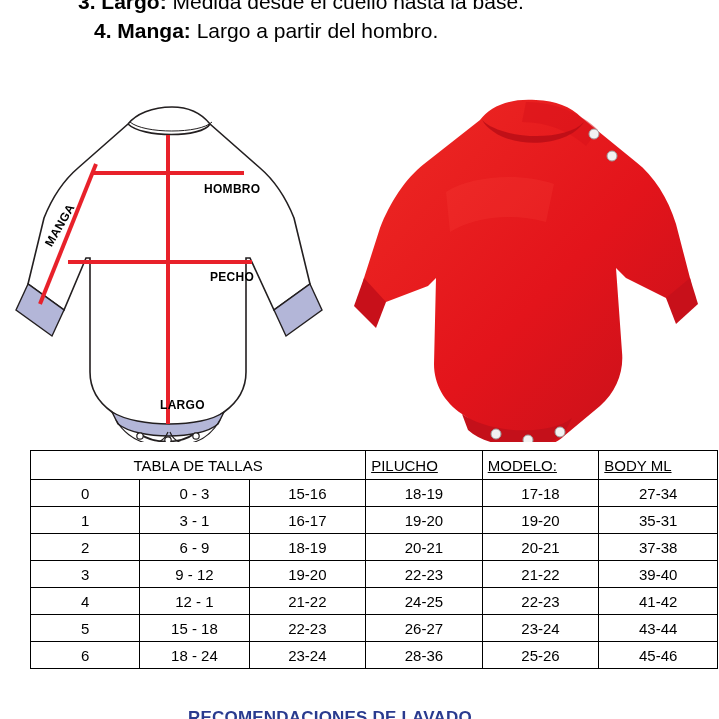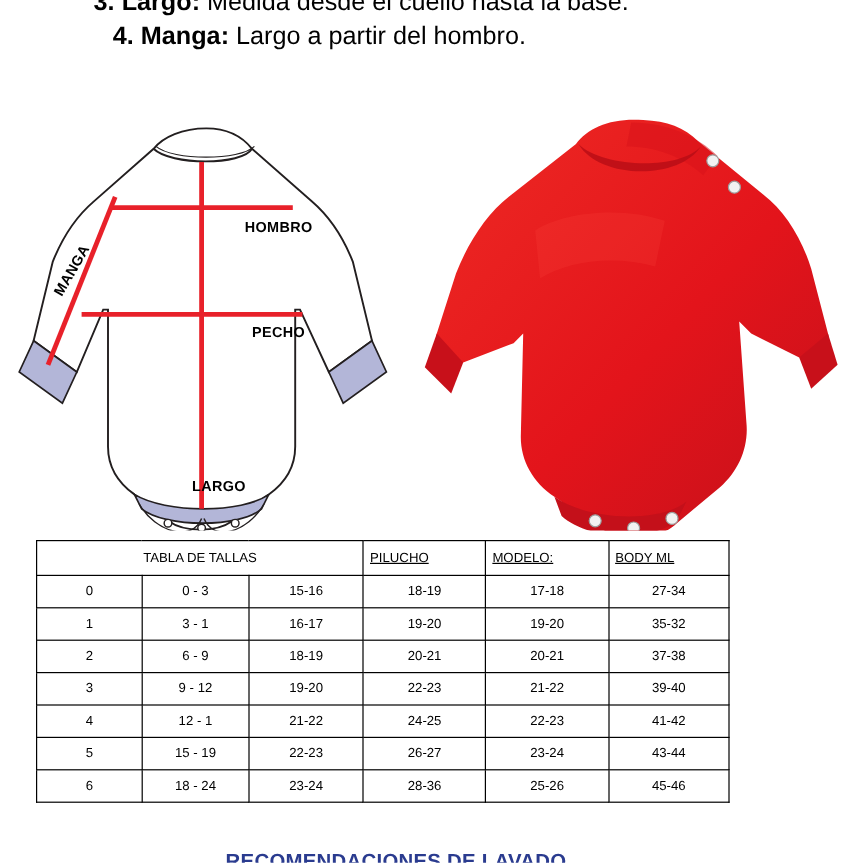--- a/index.html
+++ b/index.html
@@ -88,22 +88,22 @@
 
   
   .table-wrap {
     position: absolute;
     left: 30px;
     top: 450px;
     width: 660px;
   }
   table.sizes {
     border-collapse: collapse;
-    width: 578px;
-    font-size: 11px;
+    width: 688px;
+    font-size: 15px;
   }
   table.sizes td, table.sizes th {
     border: 1px solid #000;
     text-align: center;
     height: 26px;
     padding: 0 2px;
     font-weight: normal;
   }
   table.sizes tr.head-1 td {
     height: 28px;
@@ -297,21 +297,21 @@
         <td>18-19</td>
         <td>17-18</td>
         <td>27-34</td>
       </tr>
       <tr>
         <td>1</td>
         <td>3 - 1</td>
         <td>16-17</td>
         <td>19-20</td>
         <td>19-20</td>
-        <td>35-32</td>
+        <td>35-31</td>
       </tr>
       <tr>
         <td>2</td>
         <td>6 - 9</td>
         <td>18-19</td>
         <td>20-21</td>
         <td>20-21</td>
         <td>37-38</td>
       </tr>
       <tr>
@@ -325,21 +325,21 @@
       <tr>
         <td>4</td>
         <td>12 - 1</td>
         <td>21-22</td>
         <td>24-25</td>
         <td>22-23</td>
         <td>41-42</td>
       </tr>
       <tr>
         <td>5</td>
-        <td>15 - 19</td>
+        <td>15 - 18</td>
         <td>22-23</td>
         <td>26-27</td>
         <td>23-24</td>
         <td>43-44</td>
       </tr>
       <tr>
         <td>6</td>
         <td>18 - 24</td>
         <td>23-24</td>
         <td>28-36</td>

